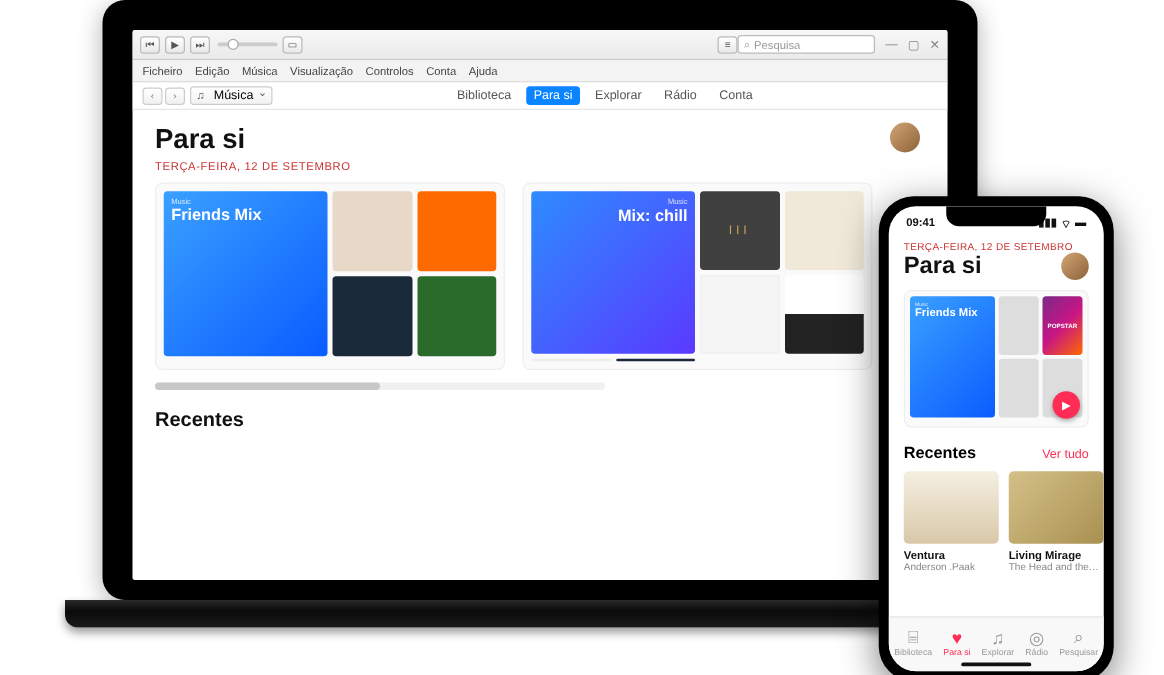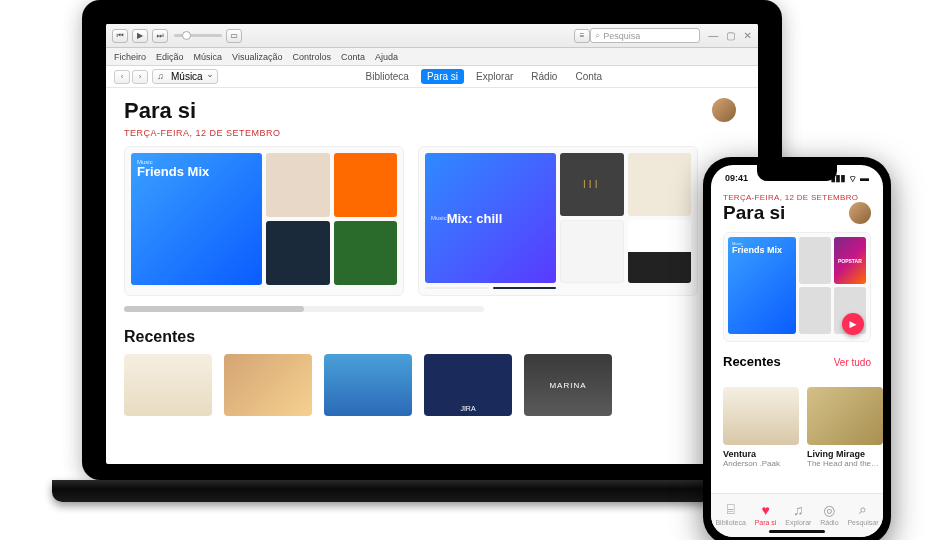--- a/index.html
+++ b/index.html
@@ -42,21 +42,21 @@
 .date-line{font-size:9px;color:#c33;letter-spacing:.5px;margin-bottom:8px}
 .avatar{position:absolute;right:22px;top:10px;width:24px;height:24px;border-radius:50%;background:linear-gradient(135deg,#d4a574,#8b6239)}
 
 .card-row{display:flex;gap:14px}
 .mix-card{width:280px;height:150px;background:#fafafa;border:1px solid #eee;border-radius:6px;padding:6px;display:grid;grid-template-columns:repeat(4,1fr);grid-template-rows:repeat(2,1fr);gap:4px;overflow:hidden}
 .tile{border-radius:3px;background:#ddd;display:flex;align-items:center;justify-content:center;font-size:7px;color:#fff;text-align:center;overflow:hidden;position:relative}
 .big{grid-column:span 2;grid-row:span 2}
 .friends{background:linear-gradient(135deg,#3aa0ff,#0a5cff);flex-direction:column;align-items:flex-start;justify-content:flex-start;padding:6px}
 .friends .am{font-size:6px;opacity:.8}
 .friends .ttl{font-size:13px;font-weight:600;line-height:1.1}
-.chill{background:linear-gradient(135deg,#2e8bff,#5a3aff);flex-direction:row;align-items:center;justify-content:flex-start;padding:6px}
+.chill{background:linear-gradient(135deg,#2e8bff,#5a3aff);flex-direction:column;align-items:flex-end;justify-content:flex-start;padding:6px}
 .chill .am{font-size:6px;opacity:.8}
 .chill .ttl{font-size:13px;font-weight:600}
 .popstar{background:linear-gradient(135deg,#7a2a88,#c71585 50%,#ff6a00);font-size:8px;font-weight:700;flex-direction:column;line-height:1.1}
 .orange{background:#ff6a00}
 .dark{background:#1a2a3a}
 .green{background:#2a6a2a}
 .rainbow{background:linear-gradient(135deg,#ff3a3a,#ffb03a,#3aff6a,#3a8aff,#b03aff)}
 .pale{background:#e8d8c8}
 .white{background:#f5f5f5;color:#aaa;border:1px solid #eee}
 .iii{background:#404040;color:#c9a050;font-size:10px;letter-spacing:3px}
@@ -94,21 +94,21 @@
 .ptile{border-radius:3px;background:#ddd;font-size:5px;color:#fff;display:flex;align-items:center;justify-content:center;overflow:hidden;text-align:center}
 .pbig{grid-column:span 2;grid-row:span 2}
 .pfriends{background:linear-gradient(135deg,#3aa0ff,#0a5cff);flex-direction:column;align-items:flex-start;justify-content:flex-start;padding:4px}
 .pfriends .am{font-size:4px;opacity:.8}
 .pfriends .ttl{font-size:9px;font-weight:600;line-height:1.1}
 .ppop{background:linear-gradient(135deg,#7a2a88,#c71585 50%,#ff6a00);font-weight:700}
 
 .ph-recents{margin-top:12px;display:flex;justify-content:space-between;align-items:baseline}
 .ph-recents h4{font-size:13px;font-weight:700}
 .ph-seeall{font-size:10px;color:#ff2d55}
-.ph-album-row{display:flex;gap:8px;margin-top:18px}
+.ph-album-row{display:flex;gap:8px;margin-top:8px}
 .ph-album{width:76px}
 .ph-cover{width:76px;height:58px;border-radius:4px;background:#e8d8c0}
 .pc1{background:linear-gradient(#f5efe2,#d8c8a8)}
 .pc2{background:linear-gradient(135deg,#d4c088,#a89050)}
 .ph-album .ttl{font-size:9px;font-weight:600;margin-top:4px;color:#111;white-space:nowrap;overflow:hidden;text-overflow:ellipsis}
 .ph-album .sub{font-size:8px;color:#888;white-space:nowrap;overflow:hidden;text-overflow:ellipsis}
 
 .now-playing{height:34px;background:#f8f8f8;border-top:1px solid #e8e8e8;display:flex;align-items:center;padding:0 8px;gap:6px}
 .np-art{width:24px;height:24px;background:linear-gradient(135deg,#d4c088,#8a7040);border-radius:3px}
 .np-title{flex:1;font-size:9px;color:#111}
@@ -207,27 +207,20 @@
             <div class="tile bw"></div>
             <div class="tile white"></div>
             <div class="tile dark"></div>
           </div>
         </div>
 
         <div class="hscroll"></div>
 
         <div class="recents">
           <h3>Recentes</h3>
-          <div class="recent-strip">
-            <div class="album al1"></div>
-            <div class="album al2"></div>
-            <div class="album al3"></div>
-            <div class="album al4">JIRA</div>
-            <div class="album al5">MARINA</div>
-          </div>
         </div>
       </div>
 
     </div>
   </div>
   <div class="laptop-hinge"></div>
 </div>
 
 <div class="phone">
   <div class="phone-screen">

